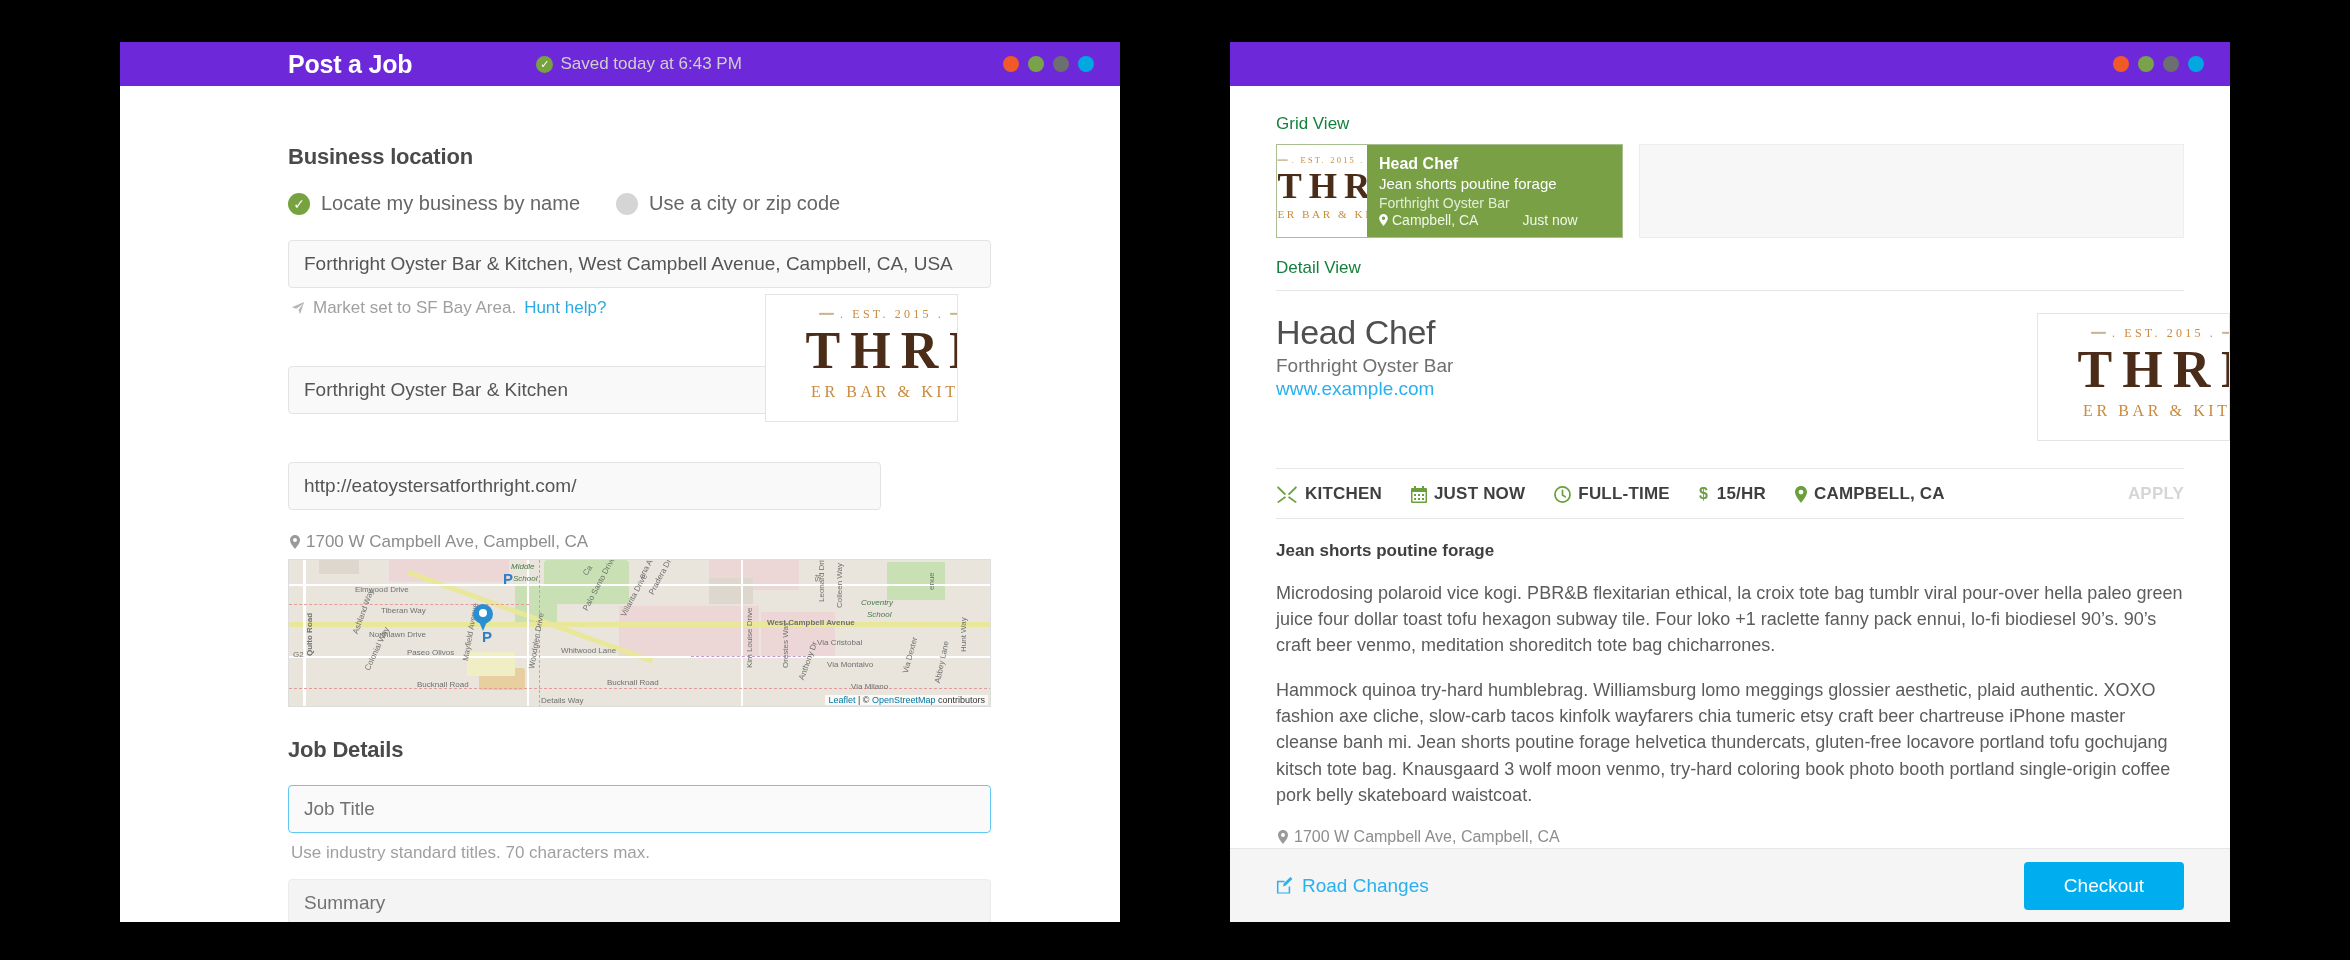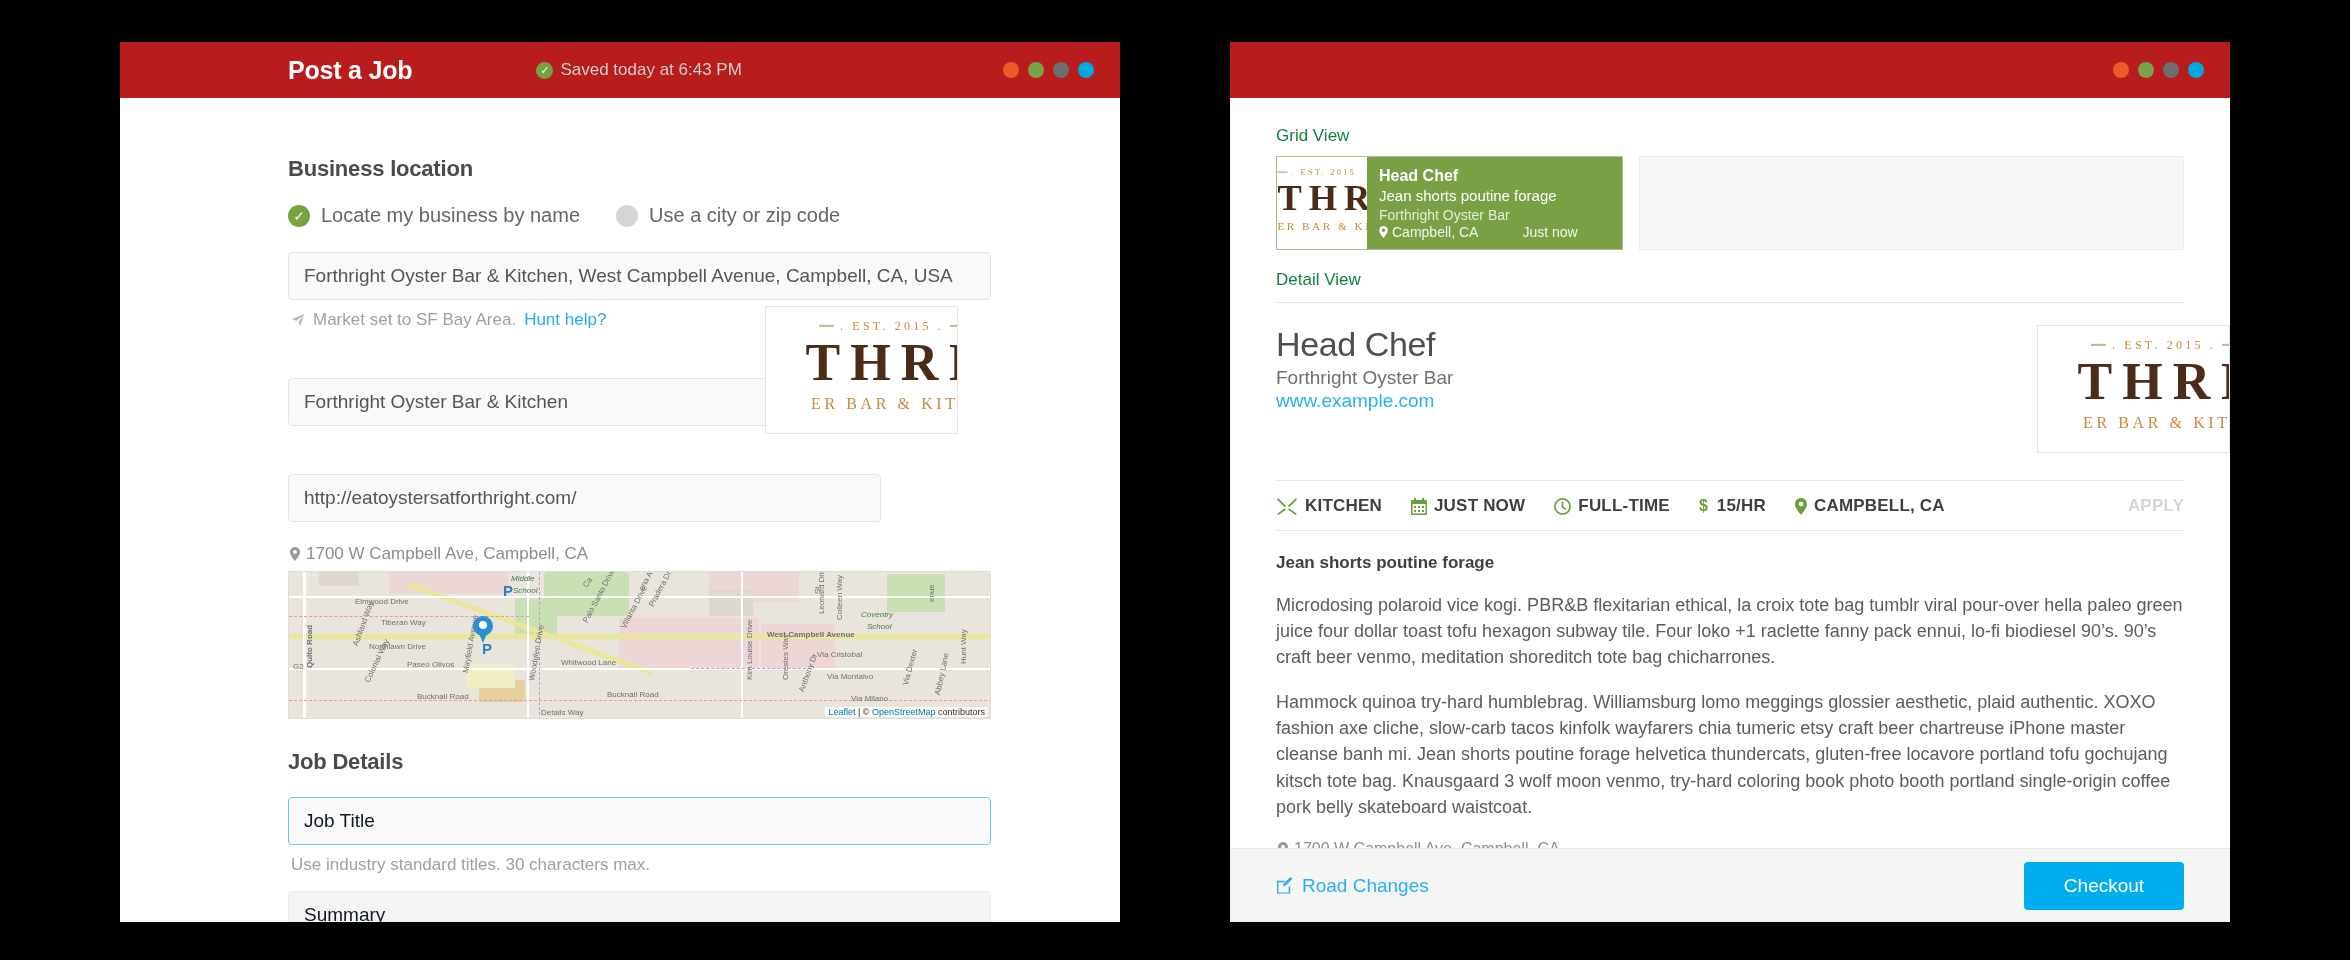--- a/index.html
+++ b/index.html
@@ -8,21 +8,21 @@
     width: 2350px; height: 960px;
     background: #000000;
     font-family: "Liberation Sans", sans-serif;
     overflow: hidden;
   }
   .stage { position: relative; width: 2350px; height: 960px; background:#000; }
 
   
   .window { position: absolute; overflow: hidden; background:#ffffff; }
   .titlebar {
-    height: 56px; background:#b91c1c;
+    height: 44px; background:#6d28d9;
     display:flex; align-items:center; position:relative;
   }
   .dots { position:absolute; right:26px; top:50%; transform:translateY(-50%); display:flex; gap:9px; }
   .dot { width:16px; height:16px; border-radius:50%; }
   .dot.o { background:#f05a28; }
   .dot.g { background:#7aa24b; }
   .dot.k { background:#6d6e70; }
   .dot.b { background:#00a7e1; }
 
   
@@ -56,21 +56,21 @@
   .rad-off { width:22px;height:22px;border-radius:50%;background:#d5d5d5;flex:none; }
   .opt-label { font-size:20px; color:#666666; }
 
   .field {
     width:703px; height:48px; background:#f9f9f9;
     border:1px solid #e3e3e3; border-radius:4px;
     display:flex; align-items:center; padding:0 15px;
     font-size:19px; color:#555555;
   }
   .field.short { width:593px;margin-top:24px; }
-  .field.placeholder { color:#0f172a; background:#f4f4f4; border-color:#ececec; }
+  .field.placeholder { color:#737373; background:#f4f4f4; border-color:#ececec; }
   .field.focus { background:#fafafa; border:1px solid #62c9f5; }
   .hint {
     font-size:17px; color:#a0a0a0; margin:10px 0 0 3px;
     display:flex; align-items:center; gap:8px;
   }
   .hint a { color:#2aaae2; text-decoration:none; }
   .gap { height:24px; }
 
   .logo-box {
     position:absolute; right:162px; width:193px; height:128px;
@@ -336,21 +336,21 @@
           </div>
         <div class="attrib">
           <b>Leaflet</b><span> | © </span><b>OpenStreetMap</b><span> contributors</span>
         </div>
       </div>
 
       <div class="sec-head" style="margin-top:30px;">Job Details</div>
 
       <div class="field focus placeholder">Job Title</div>
       <div class="hint">
-        <span>Use industry standard titles. 30 characters max.</span>
+        <span>Use industry standard titles. 70 characters max.</span>
       </div>
       <div style="height:16px;"></div>
       <div class="field placeholder">Summary</div>
       <div class="hint">
         <span>Optional. Short description for list view. 60 characters max.</span>
       </div>
 
     </div>
   </div>
 

